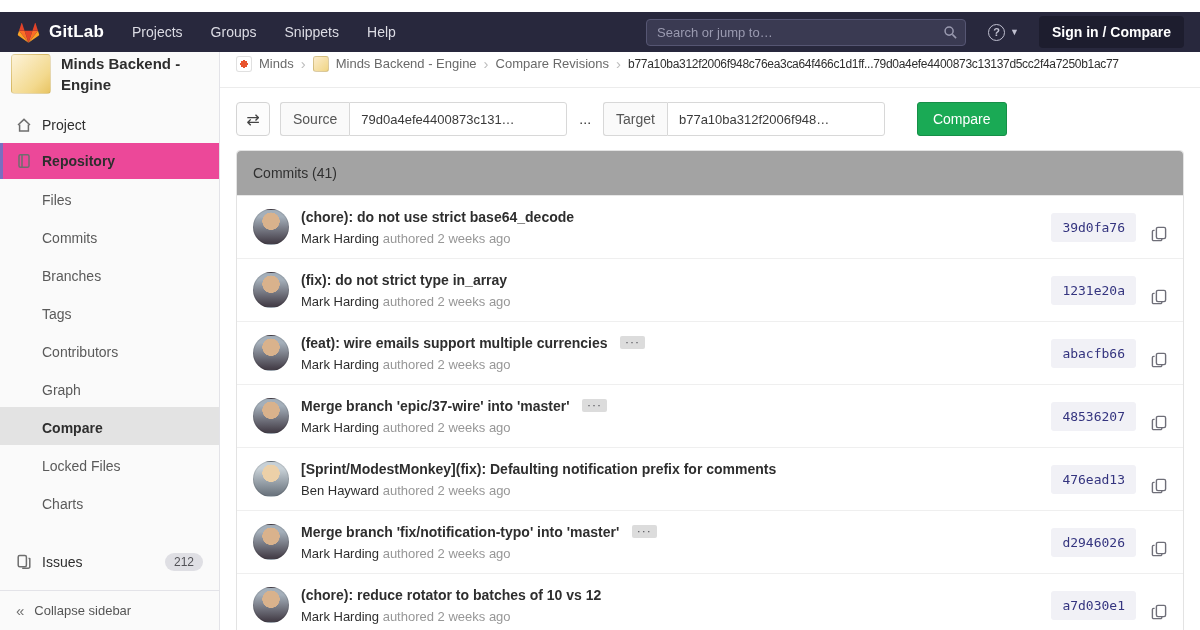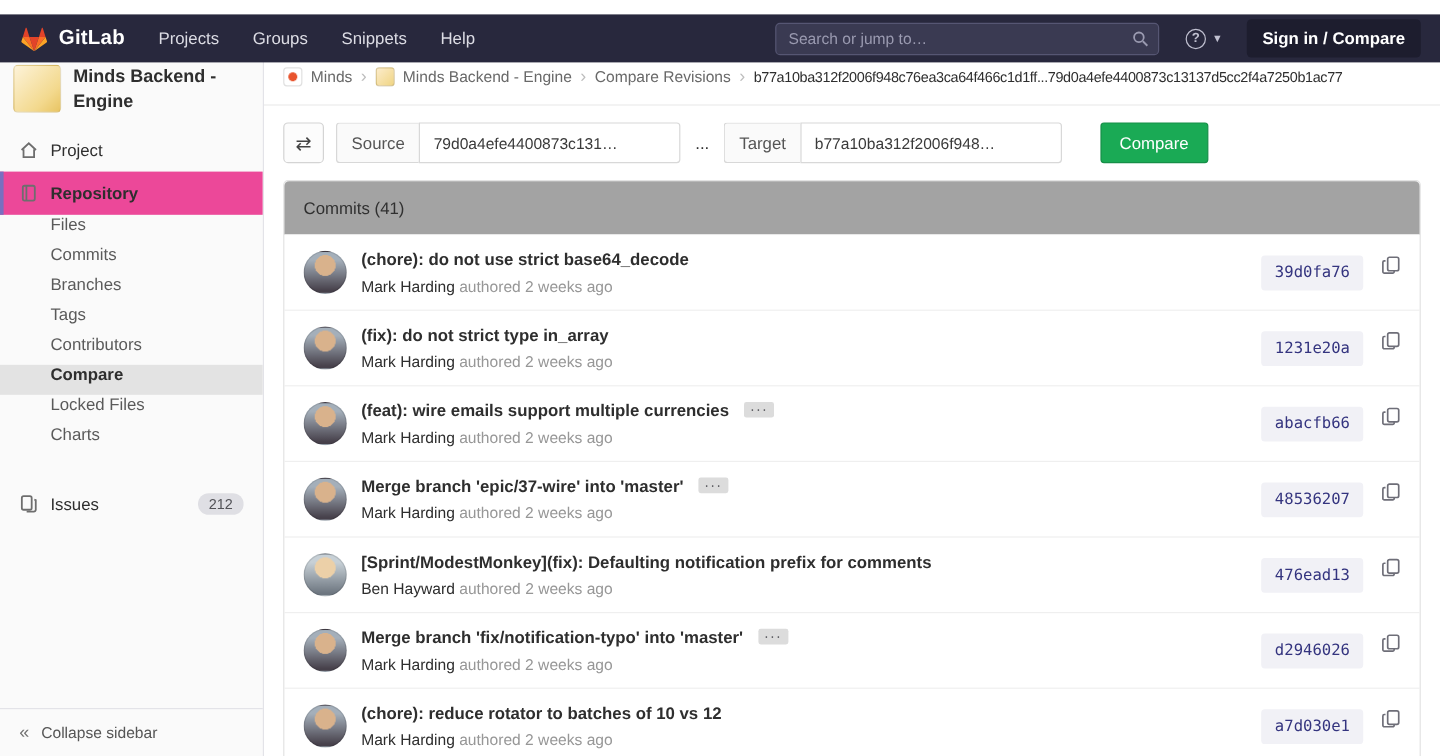--- a/index.html
+++ b/index.html
@@ -31,21 +31,21 @@
   .sidebar{position:fixed;top:40px;left:0;width:220px;height:590px;background:#fafafa;
     border-right:1px solid #e3e3e8;display:flex;flex-direction:column;z-index:10}
   .ctx-header{display:flex;gap:10px;align-items:center;padding:13px 14px 12px 11px;cursor:pointer}
   .project-avatar{width:40px;height:40px;border-radius:4px;flex:none;
     background:linear-gradient(135deg,#fdf3d9,#f3d98e 70%,#e8c463);border:1px solid rgba(0,0,0,.08)}
   .project-name{font-size:15px;font-weight:bold;line-height:1.4;color:#2e2e2e}
   .side-nav{flex:1;display:flex;flex-direction:column;overflow:hidden}
   .nav-item{display:flex;align-items:center;gap:10px;padding:10px 16px;font-size:14px;color:#2e2e2e;cursor:pointer}
   .nav-item svg{flex:none}
   .nav-item.active{background:#ec4899;border-left:3px solid #7a6fc0;padding-left:13px;font-weight:bold}
-  .sub-item{display:block;padding:0 16px 9px 42px;font-size:14px;color:#5a5a5a;cursor:pointer}
+  .sub-item{display:block;padding:13px 16px 9px 42px;font-size:14px;color:#5a5a5a;cursor:pointer}
   .sub-item.active{background:#e3e3e3;color:#2e2e2e;font-weight:bold}
   .nav-item.issues{margin-top:22px}
   .badge{margin-left:auto;background:#dfdfe4;color:#525257;border-radius:9px;padding:2px 9px;font-size:12px}
   .collapse-row{margin-top:auto;border-top:1px solid #e3e3e8;display:flex;gap:10px;align-items:center;
     padding:12px 16px;font-size:13px;color:#555;cursor:pointer}
   .collapse-glyph{font-size:15px;color:#707070;line-height:1}
 
   
   .content{position:fixed;left:220px;top:40px;width:980px;height:590px;background:#fff;
     display:flex;flex-direction:column}
@@ -86,21 +86,21 @@
   .av-ben{background:radial-gradient(circle at 50% 33%,#ecd0a8 0 30%,rgba(0,0,0,0) 31%),
     linear-gradient(180deg,#c7d0d6 0 20%,#6d7680 95%)}
   .commit-main{flex:1;min-width:0}
   .commit-title{font-size:14px;font-weight:bold;color:#2e2e2e;cursor:pointer;white-space:nowrap}
   .expander{display:inline-flex;align-items:center;justify-content:center;background:#dcdcdc;border:none;
     border-radius:2px;height:13px;padding:0 5px;margin-left:8px;vertical-align:2px;cursor:pointer;
     color:#4e4e54;font-size:12px;letter-spacing:1px;line-height:1;font-family:inherit}
   .commit-meta-line{margin-top:5px;font-size:13px}
   .commit-author{color:#2e2e2e;cursor:pointer}
   .commit-time{color:#979797}
-  .commit-right{display:flex;align-items:flex-start;gap:15px;margin-left:12px;flex:none}
+  .commit-right{display:flex;align-items:flex-end;gap:15px;margin-left:12px;flex:none}
   .sha-chip{font-family:"DejaVu Sans Mono","Liberation Mono",monospace;font-size:13px;color:#34347f;
     background:#f1f1f6;padding:7px 11px;border-radius:3px;cursor:pointer}
   .copy-btn{background:none;border:none;cursor:pointer;padding:0;display:flex}
 </style>
 </head>
 <body>
 
 <div class="app">
 
   <header class="navbar">
@@ -156,20 +156,21 @@
           <line x1="6" y1="1.8" x2="6" y2="14.2" stroke="#6e6e6e" stroke-width="1.5"></line>
         </svg>
         <span>Repository</span>
       </a>
       <div class="sub-nav">
         <a class="sub-item">Files</a>
         <a class="sub-item">Commits</a>
         <a class="sub-item">Branches</a>
         <a class="sub-item">Tags</a>
         <a class="sub-item">Contributors</a>
+        <a class="sub-item">Graph</a>
         <a class="sub-item active">Compare</a>
         <a class="sub-item">Locked Files</a>
         <a class="sub-item">Charts</a>
       </div>
       <a class="nav-item issues">
         <svg width="16" height="16" viewBox="0 0 16 16">
           <rect x="2.2" y="1.4" width="8.2" height="11.4" rx="1.5" fill="none" stroke="#6e6e6e" stroke-width="1.5"></rect>
           <path d="M12.6 4.3l1.2 .4v8a1.6 1.6 0 0 1-1.6 1.6H6.2" fill="none" stroke="#6e6e6e" stroke-width="1.5"></path>
         </svg>
         <span>Issues</span>

